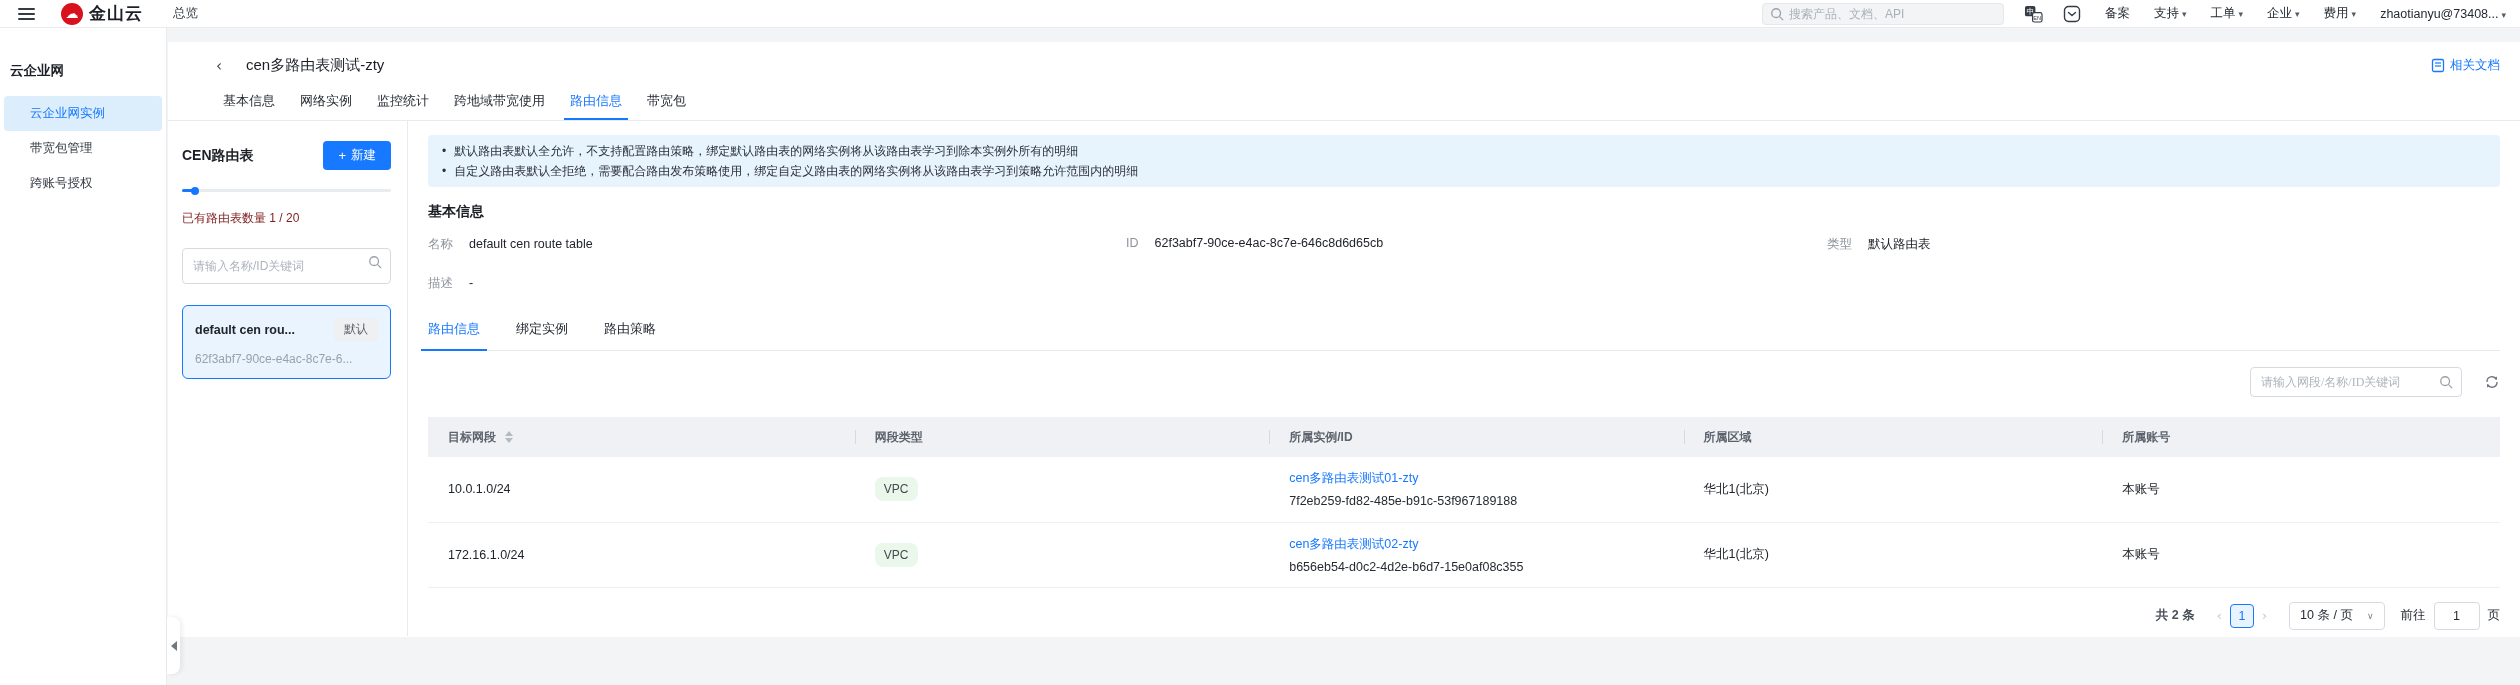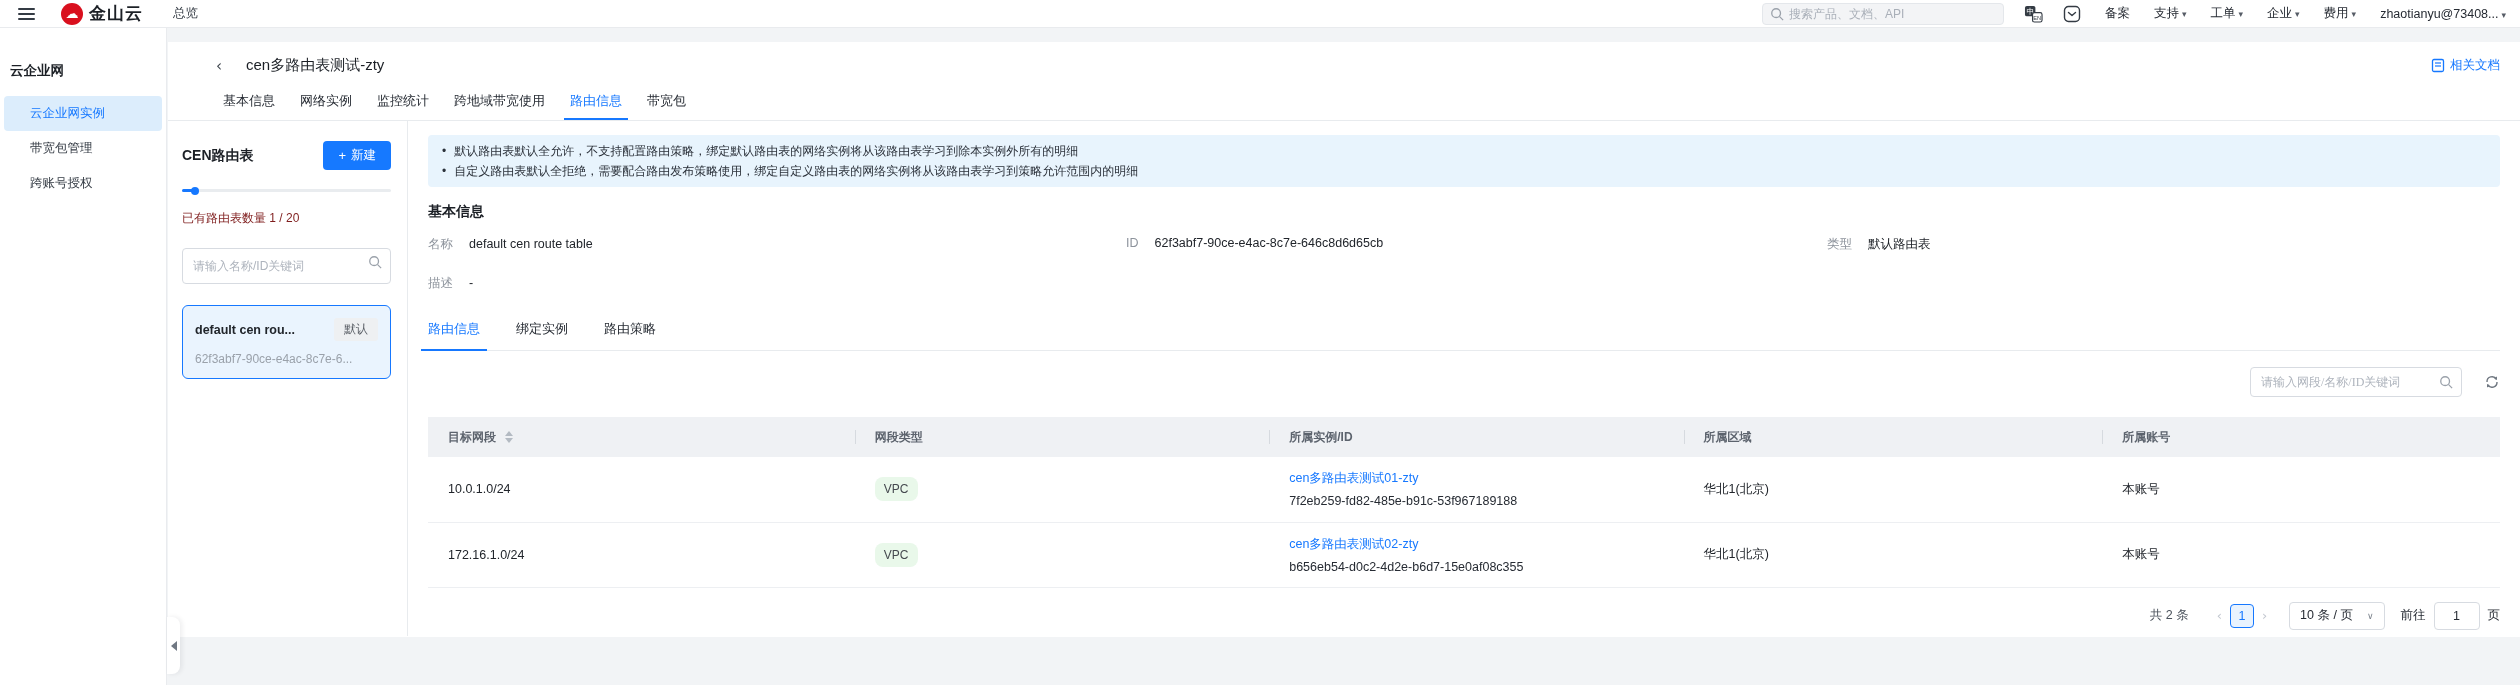--- a/index.html
+++ b/index.html
@@ -115,21 +115,21 @@
   .cidr { font-size:13px; }
   .sort-ic { display:inline-flex; flex-direction:column; margin-left:6px; vertical-align:middle; cursor:pointer; }
   .sort-ic i { width:0; height:0; border-left:4px solid transparent; border-right:4px solid transparent; display:block; }
   .sort-ic .up { border-bottom:5px solid #b3bac2; margin-bottom:2px; }
   .sort-ic .down { border-top:5px solid #b3bac2; }
   .vpc-badge { display:inline-block; background:#e9f8ea; color:#45494f; border-radius:8px; padding:5px 9px; font-size:12px; }
   .inst-link { color:#1678ff; cursor:pointer; margin-bottom:7px; }
   .inst-id { color:#262b33; }
 
   .pagination { margin-top:14px; display:flex; justify-content:flex-end; align-items:center; font-size:12.5px; color:#4a515b; }
-  .pg-total { margin-right:20px; }
+  .pg-total { margin-right:14px;font-weight:bold; }
   .pg-arrow { color:#c2c7cf; font-size:13px; padding:0 8px; cursor:pointer; font-family:"DejaVu Sans",sans-serif; }
   .pg-page { width:24px; height:24px; border:1px solid #1678ff; background:#e9f3fe; color:#1678ff;
     border-radius:4px; display:flex; align-items:center; justify-content:center; cursor:pointer; }
   .pg-size { margin-left:14px; height:28px; border:1px solid #d7dbe1; border-radius:4px; display:flex;
     align-items:center; padding:0 10px; cursor:pointer; color:#262b33; }
   .pg-size .caret { margin-left:14px; color:#7b828c; }
   .pg-goto-label { margin-left:16px; color:#262b33; }
   .pg-goto { margin-left:8px; width:46px; height:28px; border:1px solid #d7dbe1; border-radius:4px;
     text-align:center; font-size:12.5px; color:#262b33; outline:none; font-family:inherit; }
   .pg-unit { margin-left:8px; color:#262b33; }

